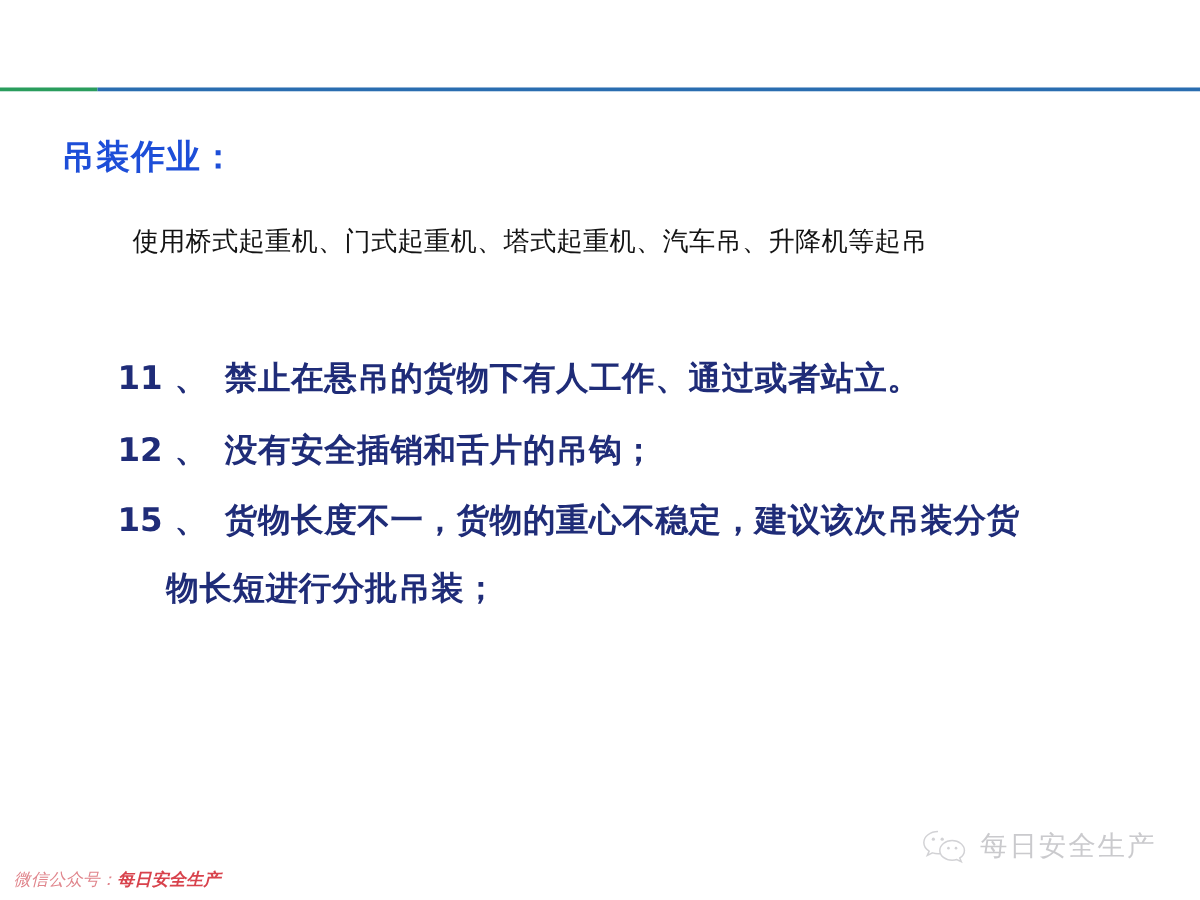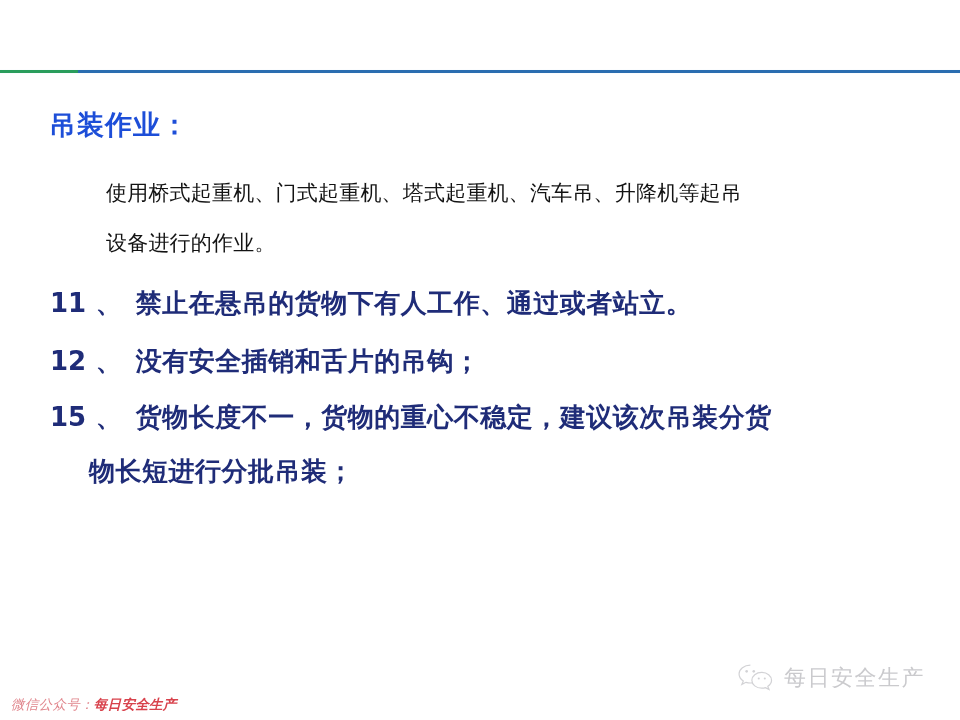--- a/index.html
+++ b/index.html
@@ -90,20 +90,21 @@
     color: #1f2c78;
     font-family: "DejaVu Serif", "Liberation Serif", serif;
   }
   .list-item {
     position: relative;
     font-size: 26px;
     line-height: 58px;
     font-weight: 700;
     letter-spacing: 0.5px;
     white-space: nowrap;
+    margin-left: 44px;
   }
   .list-item .num {
     display: inline;
     font-family: "DejaVu Sans", "Liberation Sans", sans-serif;
     font-weight: 700;
     letter-spacing: 0px;
   }
   .list-item .sep {
     display: inline;
     padding-right: 4px;
@@ -175,21 +176,20 @@
   <div class="top-rule">
     <div class="glow"></div>
     <div class="seg-green"></div>
     <div class="seg-blue"></div>
   </div>
 
   <div class="heading">吊装作业：</div>
 
   <div class="desc">
     <div class="line">使用桥式起重机、门式起重机、塔式起重机、汽车吊、升降机等起吊</div>
-    <div class="line">设备进行的作业。</div>
   </div>
 
   <div class="list">
 
     <div class="list-item">
       <span class="num">11</span>
       <span class="sep">、</span>
       <span class="txt">禁止在悬吊的货物下有人工作、通过或者站立。</span>
     </div>
 

